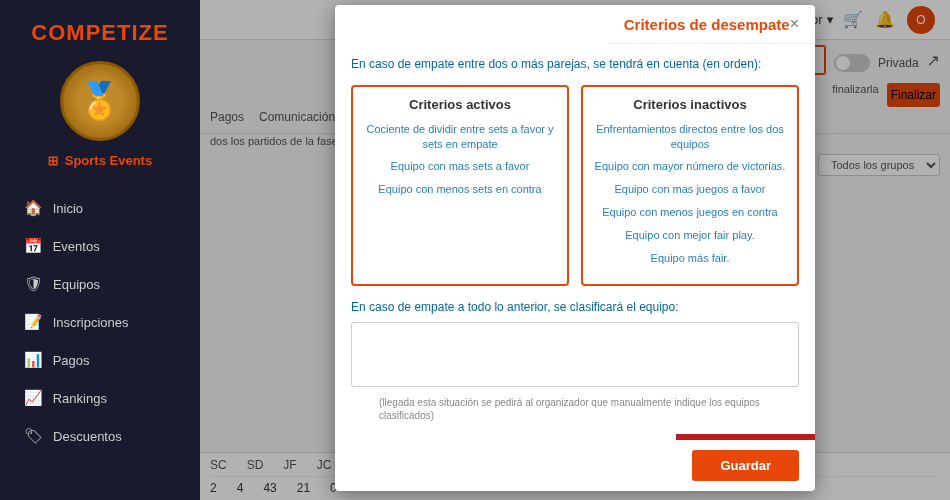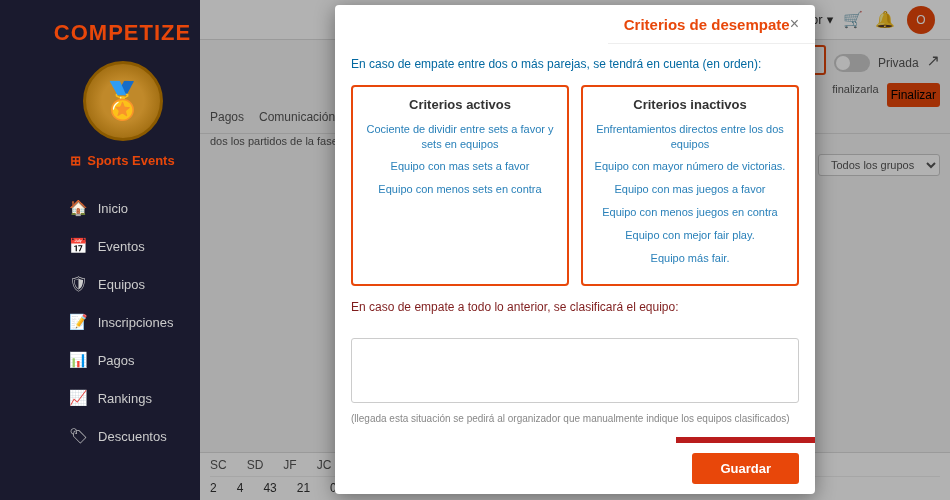--- a/index.html
+++ b/index.html
@@ -9,21 +9,20 @@
     .sidebar {
       width: 200px;
       min-width: 200px;
       background: #1a1a2e;
       height: 500px;
       display: flex;
       flex-direction: column;
       align-items: center;
       padding-top: 10px;
       color: white;
-      padding-left: 45px;
     }
     .sidebar-logo {
       color: #e8470a;
       font-size: 22px;
       font-weight: 900;
       letter-spacing: 1px;
       padding: 10px 0 15px 0;
       width: 100%;
       text-align: center;
     }
@@ -253,38 +252,39 @@
     }
     .criteria-item {
       font-size: 11px;
       color: #2980b9;
       text-align: center;
       margin-bottom: 8px;
       line-height: 1.35;
     }
     .modal-footer-desc {
       font-size: 12px;
-      color: #7f1d1d;
-      margin-bottom: 24px;
+      color: #0369a1;
+      margin-bottom: 8px;
     }
     .modal-textarea {
       width: 100%;
       height: 65px;
       border: 1px solid #ccc;
       border-radius: 3px;
       resize: none;
       padding: 6px;
       font-size: 12px;
       color: #333;
     }
     .modal-footer-note {
       font-size: 10px;
       color: #888;
       margin-top: 5px;
       line-height: 1.3;
+      margin-left: 28px;
     }
     .modal-actions {
       padding: 10px 16px;
       display: flex;
       justify-content: center;
       border-top: 6px solid #b91c1c;
     }
     .btn-guardar {
       background: #e8470a;
       color: white;
@@ -455,21 +455,21 @@
       <div class="modal-header">
         <span class="modal-title">Criterios de desempate</span>
         <button class="modal-close">×</button>
       </div>
       <div class="modal-body">
         <div class="modal-desc">En caso de empate entre dos o más parejas, se tendrá en cuenta (en orden):</div>
         <div class="criteria-columns">
 
           <div class="criteria-box">
             <div class="criteria-box-title">Criterios activos</div>
-            <div class="criteria-item">Cociente de dividir entre sets a favor y sets en equipos</div>
+            <div class="criteria-item">Cociente de dividir entre sets a favor y sets en empate</div>
             <div class="criteria-item">Equipo con mas sets a favor</div>
             <div class="criteria-item">Equipo con menos sets en contra</div>
           </div>
 
           <div class="criteria-box">
             <div class="criteria-box-title">Criterios inactivos</div>
             <div class="criteria-item">Enfrentamientos directos entre los dos equipos</div>
             <div class="criteria-item">Equipo con mayor número de victorias.</div>
             <div class="criteria-item">Equipo con mas juegos a favor</div>
             <div class="criteria-item">Equipo con menos juegos en contra</div>

